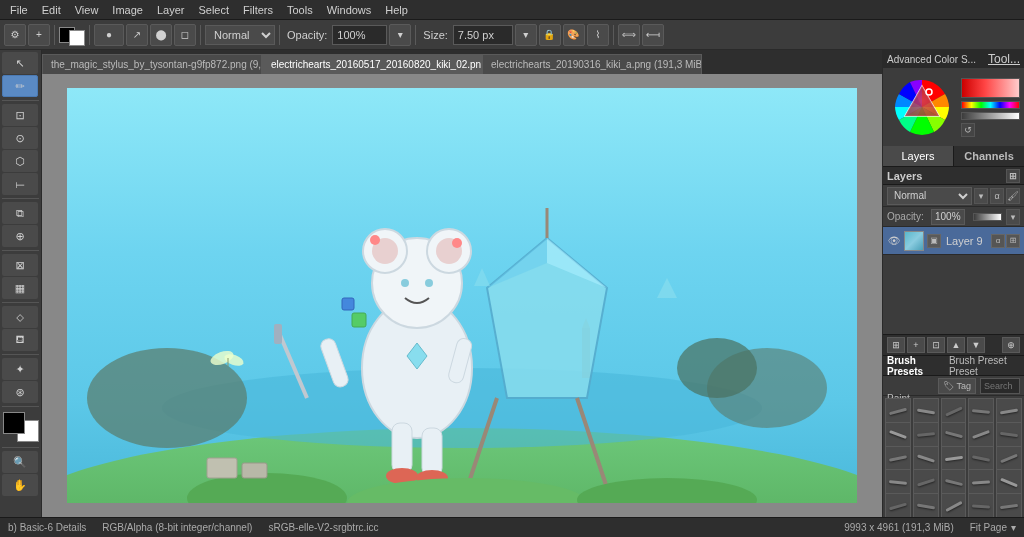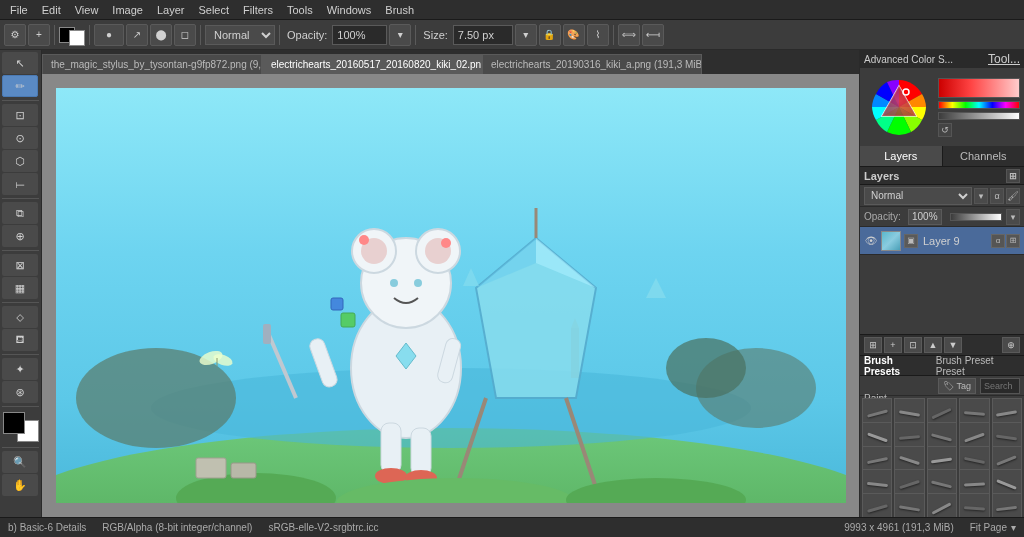--- a/index.html
+++ b/index.html
@@ -202,21 +202,21 @@
     #artwork {
       width: 790px;
       height: 415px;
       position: relative;
       overflow: hidden;
       background: linear-gradient(180deg, #7de0f5 0%, #5bc8e8 30%, #4ab8da 60%, #3aa8ca 80%, #6dc87a 85%, #4aa855 100%);
     }
 
     
     #right-panel {
-      width: 165px;
+      width: 142px;
       background: #3c3c3c;
       border-left: 1px solid #2a2a2a;
       display: flex;
       flex-direction: column;
       overflow: hidden;
     }
     .panel-header {
       height: 18px;
       background: #2e2e2e;
       display: flex;
@@ -274,21 +274,21 @@
       justify-content: center;
       font-size: 11px;
       color: #bbb;
       cursor: pointer;
       border-right: 1px solid #1a1a1a;
     }
     .panel-tab.active {
       background: #4a4a4a;
       color: #fff;
     }
-    .panel-tab:last-child { border-right: none; }
+    .panel-tab:last-child { border-right: none; font-weight: bold; }
 
     
     #layers-section {
       flex: 1;
       display: flex;
       flex-direction: column;
       background: #3c3c3c;
       overflow: hidden;
     }
     .layers-header {
@@ -543,21 +543,21 @@
 <div id="menu-bar">
   <div class="menu-item">File</div>
   <div class="menu-item">Edit</div>
   <div class="menu-item">View</div>
   <div class="menu-item">Image</div>
   <div class="menu-item">Layer</div>
   <div class="menu-item">Select</div>
   <div class="menu-item">Filters</div>
   <div class="menu-item">Tools</div>
   <div class="menu-item">Windows</div>
-  <div class="menu-item">Brush</div>
+  <div class="menu-item">Help</div>
 </div>
 
 <div id="toolbar">
 
   <div class="tool-btn">⚙</div>
   <div class="tool-btn">+</div>
   <div class="tool-separator"></div>
 
   <div class="tool-color-box" style="background:#000;"></div>
   <div class="tool-color-box" style="background:#fff;margin-left:-8px;margin-top:6px;"></div>

